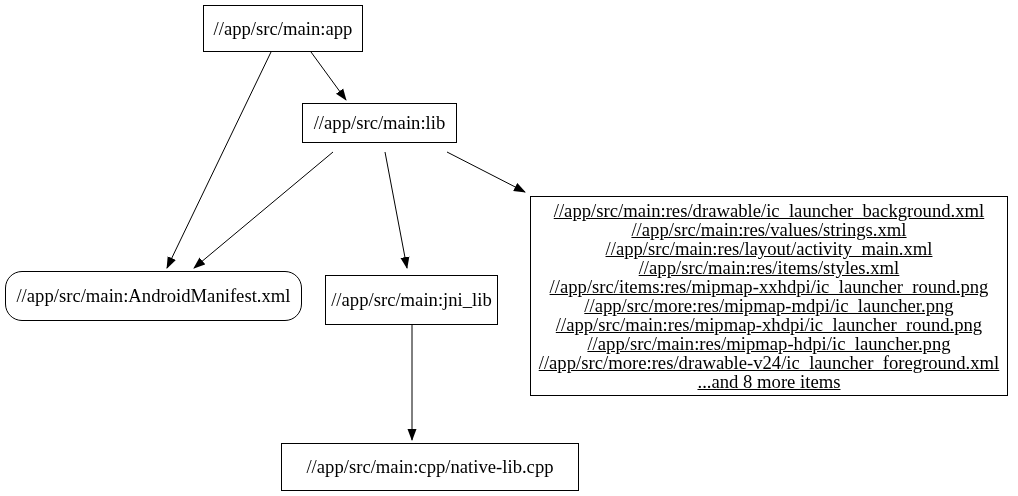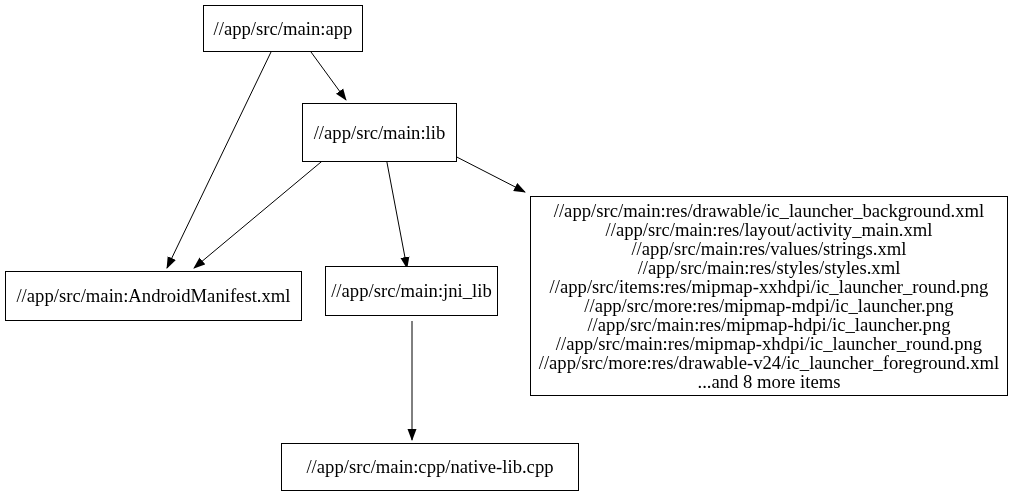--- a/index.html
+++ b/index.html
@@ -26,24 +26,24 @@
     flex-direction: column;
     align-items: center;
     justify-content: center;
     text-align: center;
     font-size: 14pt;
     line-height: 1.15;
     white-space: nowrap;
   }
   .node.multiline { line-height: 19px; font-size: 14pt; }
   #node-app        { left: 203px; top: 5px;   width: 160px; height: 47px; }
-  #node-lib        { left: 302px; top: 103px; width: 155px; height: 59px; }
-  #node-manifest   { left: 5px;   top: 271px; width: 297px; height: 50px; }
-  #node-jni-lib    { left: 325px; top: 266px; width: 173px; height: 50px; }
-  #node-res        { left: 530px; top: 196px; width: 478px; height: 200px; }
+  #node-lib        { left: 302px; top: 103px; width: 155px; height: 40px; }
+  #node-manifest   { left: 5px;   top: 271px; width: 297px; height: 50px; border-radius: 17px; }
+  #node-jni-lib    { left: 325px; top: 275px; width: 173px; height: 50px; }
+  #node-res        { left: 530px; top: 196px; width: 478px; height: 200px; text-decoration: underline; }
   #node-native-lib { left: 281px; top: 443px; width: 298px; height: 48px; }
 </style>
 </head>
 <body>
 
 <div class="canvas">
 
   <svg class="edges" viewBox="0 0 1018 496" xmlns="http://www.w3.org/2000/svg">
     <defs>
       <marker id="arrow" markerUnits="userSpaceOnUse" markerWidth="13" markerHeight="10" refX="11" refY="5" orient="auto">
@@ -69,27 +69,27 @@
   <div class="node" id="node-manifest">
     <span>//app/src/main:AndroidManifest.xml</span>
   </div>
 
   <div class="node" id="node-jni-lib">
     <span>//app/src/main:jni_lib</span>
   </div>
 
   <div class="node multiline" id="node-res">
     <div>//app/src/main:res/drawable/ic_launcher_background.xml</div>
+    <div>//app/src/main:res/values/strings.xml</div>
     <div>//app/src/main:res/layout/activity_main.xml</div>
-    <div>//app/src/main:res/values/strings.xml</div>
-    <div>//app/src/main:res/styles/styles.xml</div>
+    <div>//app/src/main:res/items/styles.xml</div>
     <div>//app/src/items:res/mipmap-xxhdpi/ic_launcher_round.png</div>
     <div>//app/src/more:res/mipmap-mdpi/ic_launcher.png</div>
+    <div>//app/src/main:res/mipmap-xhdpi/ic_launcher_round.png</div>
     <div>//app/src/main:res/mipmap-hdpi/ic_launcher.png</div>
-    <div>//app/src/main:res/mipmap-xhdpi/ic_launcher_round.png</div>
     <div>//app/src/more:res/drawable-v24/ic_launcher_foreground.xml</div>
     <div>...and 8 more items</div>
   </div>
 
   <div class="node" id="node-native-lib">
     <span>//app/src/main:cpp/native-lib.cpp</span>
   </div>
 
 </div>
 

